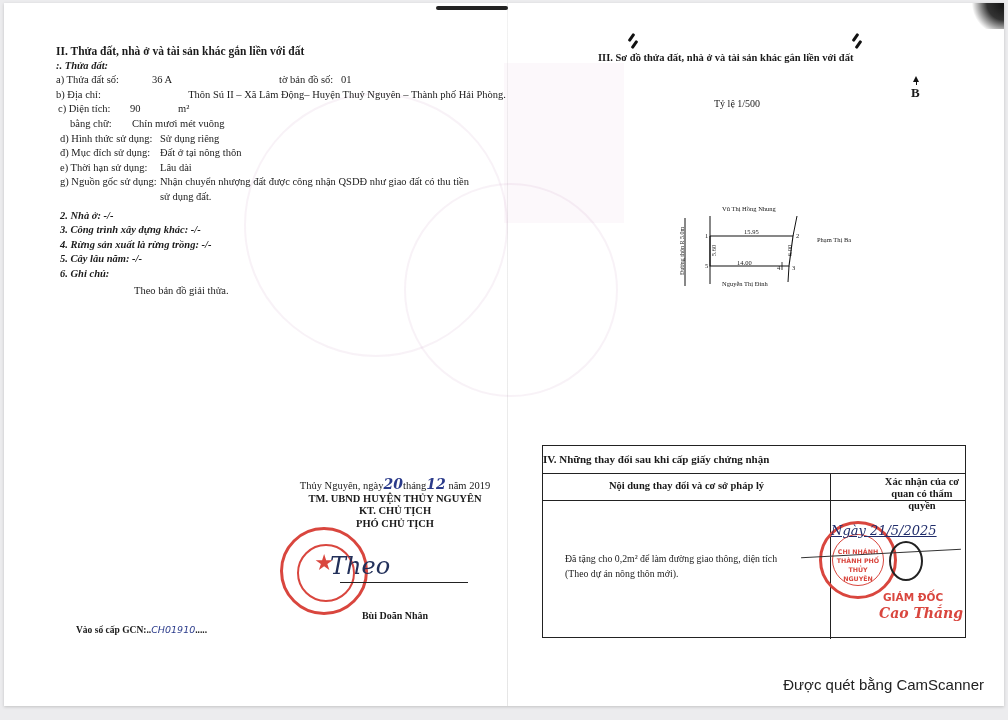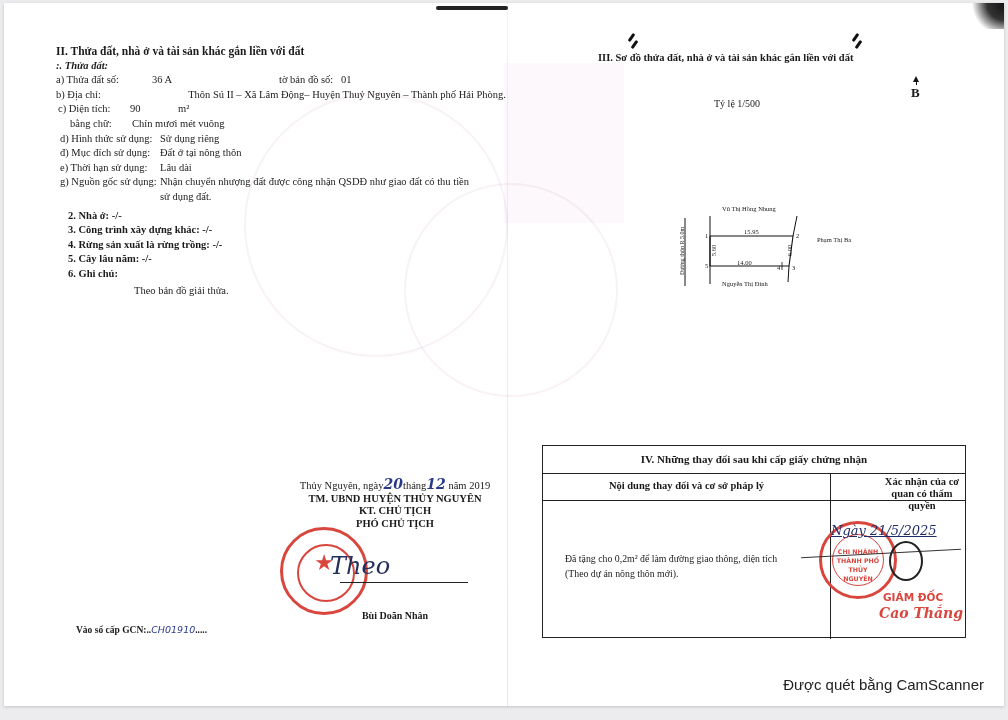--- a/index.html
+++ b/index.html
@@ -12,21 +12,21 @@
   .watermark{position:absolute;border-radius:50%;border:2px solid rgba(200,150,190,.12);}
   .wm-stripe{position:absolute;background:rgba(210,160,200,.07);}
 
   
   .left{position:absolute;left:56px;top:44px;width:450px;font-size:10.5px;line-height:14.6px;}
   .sec-title{font-weight:bold;font-size:11.5px;}
   .sub-title{font-weight:bold;font-style:italic;}
   .row{display:flex;white-space:nowrap;}
   .lbl{display:inline-block;}
   .val{display:inline-block;}
-  .bi{font-weight:bold;margin-left:8px;}
+  .bi{font-weight:bold;font-style:italic;}
   .sig{position:absolute;left:270px;top:478px;width:250px;text-align:center;font-size:10.5px;line-height:12.5px;}
   .sig .b{font-weight:bold;}
   .hand{font-family:"DejaVu Serif",serif;font-style:italic;color:#2a3a8a;font-size:14px;font-weight:bold;margin-top:8px;}
   .stamp{position:absolute;left:280px;top:527px;width:88px;height:88px;border-radius:50%;border:3px solid #d9463e;box-sizing:border-box;}
   .stamp .inner{position:absolute;left:14px;top:14px;width:54px;height:54px;border-radius:50%;border:2px solid #d9463e;}
   .stamp .star{position:absolute;left:0;width:100%;top:20px;text-align:center;color:#d9463e;font-size:22px;}
   .signline{position:absolute;left:340px;top:582px;width:128px;height:1px;background:#222;}
   .signscrawl{position:absolute;left:330px;top:552px;font-family:"DejaVu Serif",serif;font-style:italic;font-size:24px;color:#22305a;}
   .gcn{position:absolute;left:76px;top:624px;font-size:9.5px;font-weight:bold;}
   .gcn .hw{font-style:italic;color:#2a3a8a;font-weight:normal;font-family:"DejaVu Sans",sans-serif;}
@@ -36,21 +36,21 @@
   .r-scale{position:absolute;left:714px;top:66px;font-size:10px;margin-top:32px;}
   .north{position:absolute;left:916px;top:78px;font-size:13px;font-weight:bold;text-align:center;}
   .north .arrow{display:block;width:1px;height:22px;background:#111;margin:0 auto;position:relative;}
   .north .arrow:before{content:"";position:absolute;left:-3px;top:-2px;border-left:3.5px solid transparent;border-right:3.5px solid transparent;border-bottom:6px solid #111;}
   .north .letter{position:absolute;left:-5px;top:7px;background:#fff;}
   .plot{position:absolute;left:680px;top:196px;width:200px;height:100px;font-size:6.5px;}
   .plot .t{position:absolute;white-space:nowrap;}
 
   
   .tbl{position:absolute;left:542px;top:445px;width:424px;height:193px;border:1.5px solid #222;box-sizing:border-box;font-size:10.5px;}
-  .tbl .h1{height:27px;border-bottom:1px solid #222;text-align:center;line-height:27px;font-weight:bold;font-size:11px;}
+  .tbl .h1{height:27px;border-bottom:1px solid #222;text-align:left;line-height:27px;font-weight:bold;font-size:11px;}
   .tbl .h2{display:flex;height:26px;border-bottom:1px solid #222;gap:48px;}
   .tbl .c1{width:288px;border-right:1px solid #222;box-sizing:border-box;}
   .tbl .c2{flex:1;}
   .tbl .h2 .c1,.tbl .h2 .c2{text-align:center;font-weight:bold;font-size:10.5px;line-height:12px;padding-top:2px;}
   .tbl .body{display:flex;height:138px;}
   .tbl .body .c1{padding:50px 0 0 22px;font-size:9.8px;line-height:15px;}
   .tbl .body .c2{position:relative;}
   .stamp2{position:absolute;left:-12px;top:20px;width:78px;height:78px;border-radius:50%;border:3px solid #d9463e;box-sizing:border-box;color:#d9463e;font-family:"DejaVu Sans",sans-serif;font-size:6.3px;font-weight:bold;text-align:center;}
   .stamp2 .in{position:absolute;left:10px;top:10px;width:52px;height:52px;border-radius:50%;border:1.5px solid #d9463e;padding-top:12px;box-sizing:border-box;line-height:9px;}
   .date2{position:absolute;left:0;top:22px;font-family:"DejaVu Serif",serif;font-style:italic;color:#1f2c6a;font-size:13px;text-decoration:underline;}

